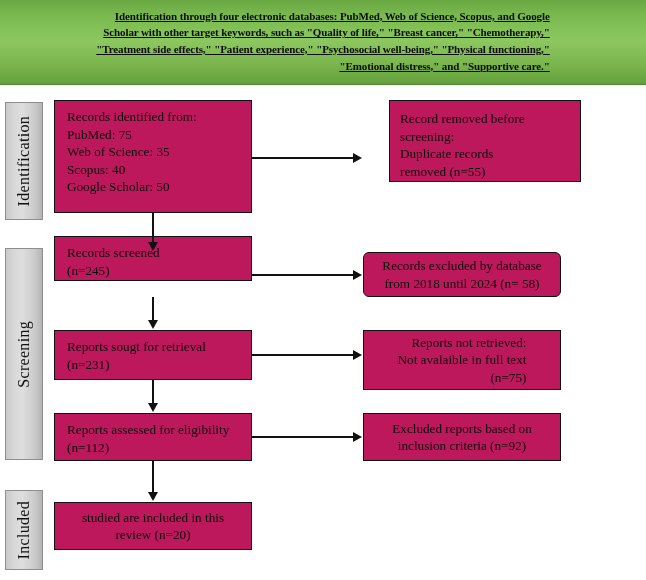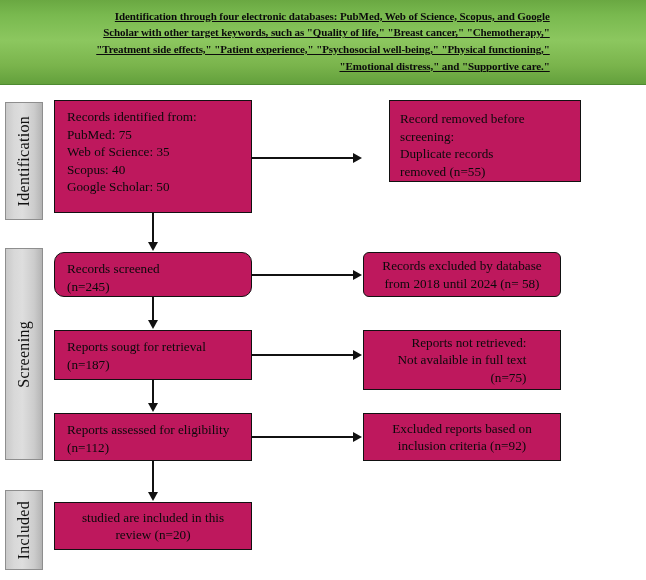--- a/index.html
+++ b/index.html
@@ -98,21 +98,21 @@
     text-align: center;
     padding: 4px 6px;
   }
   .flow-box.pad-left-top {
     padding: 9px 6px 6px 10px;
     text-align: left;
   }
 
   
   #box-records-identified { left: 54px; top: 100px; width: 198px; height: 113px; }
-  #box-records-screened   { left: 54px; top: 252px; width: 198px; height: 45px; border-radius: 10px;  }
+  #box-records-screened   { left: 54px; top: 236px; width: 198px; height: 45px;  }
   #box-reports-sought     { left: 54px; top: 330px; width: 198px; height: 50px;  }
   #box-reports-assessed   { left: 54px; top: 413px; width: 198px; height: 48px;  }
   #box-studies-included   { left: 54px; top: 502px; width: 198px; height: 48px;  }
 
   
   #box-record-removed     { left: 363px; top: 100px; width: 192px; height: 82px; margin-left: 26px; }
   #box-records-excluded   { left: 363px; top: 252px; width: 198px; height: 45px; border-radius: 6px; }
   #box-reports-not-retr   { left: 363px; top: 330px; width: 198px; height: 60px; text-align: right; }
   #box-excluded-reports   { left: 363px; top: 413px; width: 198px; height: 48px; }
 
@@ -189,21 +189,21 @@
     Duplicate records
     removed (n=55)</div>
 
 <div class="flow-box pad-left" id="box-records-screened">Records screened
         (n=245)</div>
 
 <div class="flow-box pad-center" id="box-records-excluded">Records excluded by database
 from 2018 until 2024 (n= 58)</div>
 
 <div class="flow-box pad-left" id="box-reports-sought">Reports sougt for retrieval
-             (n=187)</div>
+             (n=231)</div>
 
 <div class="flow-box pad-center" id="box-reports-not-retr">Reports not retrieved:
 Not avalaible in full text
 (n=75)</div>
 
 <div class="flow-box pad-left" id="box-reports-assessed">Reports assessed for eligibility
                (n=112)</div>
 
 <div class="flow-box pad-center" id="box-excluded-reports">Excluded reports based on
 inclusion criteria (n=92)</div>

